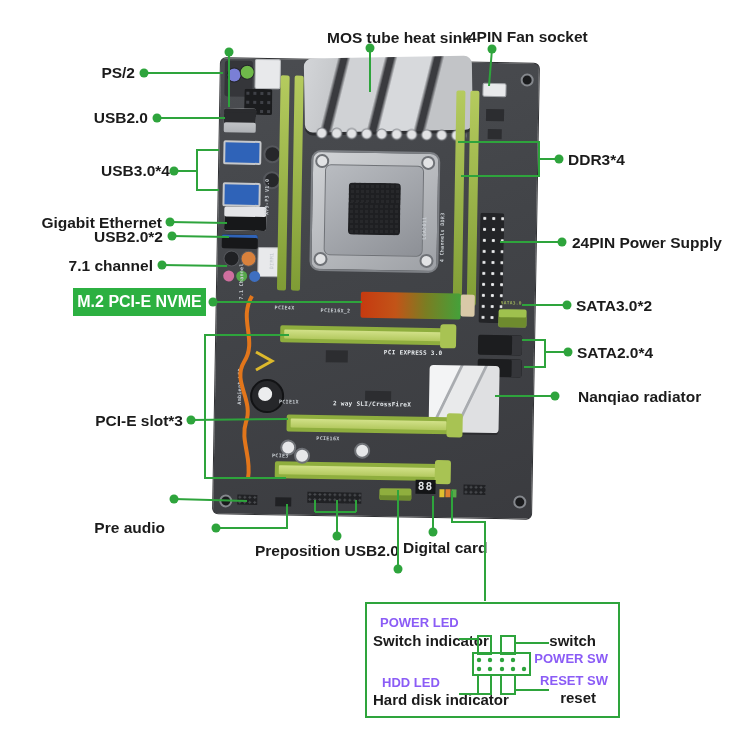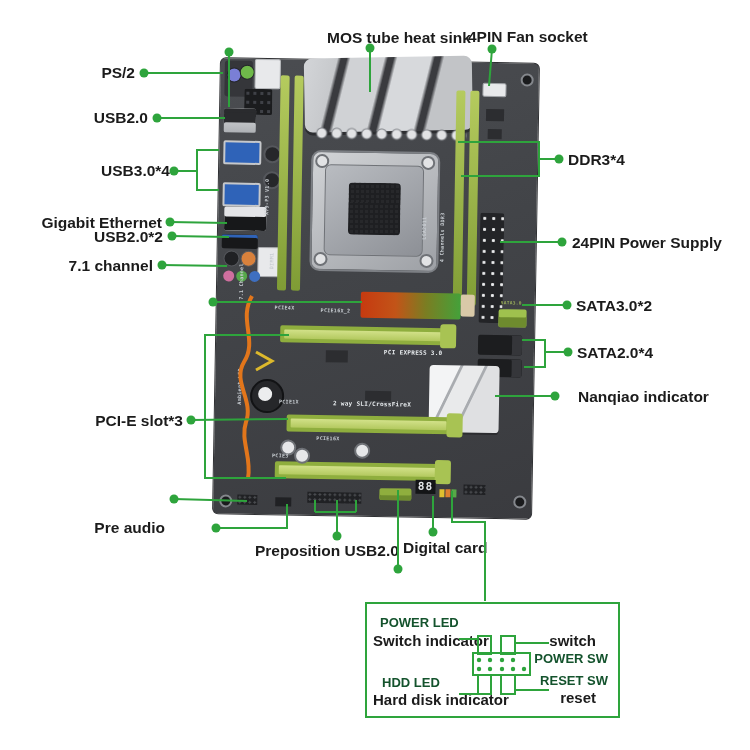--- a/index.html
+++ b/index.html
@@ -18,21 +18,21 @@
   .ram{position:absolute;width:9px;background:linear-gradient(180deg,#b5cb5e,#7f9c35);border-radius:2px;}
   .slot{position:absolute;height:17px;background:#8fae3e;border-radius:2px;}
   .slot>div{position:absolute;left:4px;right:4px;top:4px;bottom:4px;background:linear-gradient(180deg,#d2e189,#b3c95f);border-radius:1px;}
   .clip{position:absolute;width:16px;height:24px;background:#a8c353;border-radius:3px;}
   .seven{position:absolute;background:#141517;color:#e4e7ea;font:bold 11px/14px "DejaVu Sans Mono",monospace;
          text-align:center;letter-spacing:1px;border-radius:0;}
   svg.overlay{position:absolute;left:0;top:0;z-index:6;pointer-events:none;}
   .m2box{position:absolute;left:73px;top:288px;width:133px;height:28px;background:#2cb041;color:#fff;
          font:bold 16px/28px "Liberation Sans",sans-serif;text-align:center;z-index:4;}
   .legend{position:absolute;left:365px;top:602px;width:251px;height:112px;border:2px solid #2ea43c;z-index:3;background:#fff;}
-  .lg-g{position:absolute;font:bold 13px/1 "Liberation Sans",sans-serif;color:#14532d;white-space:nowrap;}
+  .lg-g{position:absolute;font:bold 13px/1 "Liberation Sans",sans-serif;color:#8b5cf6;white-space:nowrap;}
   .lg-b{position:absolute;font:bold 15px/1 "Liberation Sans",sans-serif;color:#1b1b1b;white-space:nowrap;}
 </style>
 </head>
 <body>
 
 <div class="stage">
 
   <div class="board">
 
     <div class="hole" style="left:6px;top:6px;"></div>
@@ -141,31 +141,32 @@
     <div class="silk silkv" style="left:22px;top:290px;height:56px;">Ambient LED</div>
     <div class="silk" style="left:284px;top:238px;font-size:4.5px;color:#9ab05a;">SATA3.0</div>
   </div>
 
   <div class="lbl" style="right:615px;top:64px;">PS/2</div>
   <div class="lbl" style="right:602px;top:109px;">USB2.0</div>
   <div class="lbl" style="right:580px;top:162px;">USB3.0*4</div>
   <div class="lbl" style="right:588px;top:214px;">Gigabit Ethernet</div>
   <div class="lbl" style="right:587px;top:228px;">USB2.0*2</div>
   <div class="lbl" style="right:597px;top:257px;">7.1 channel</div>
+  <div class="m2box">M.2 PCI-E NVME</div>
   <div class="lbl" style="right:567px;top:412px;">PCI-E slot*3</div>
   <div class="lbl" style="right:585px;top:491px;margin-top:28px;">Pre audio</div>
 
   <div class="lbl" style="left:327px;top:29px;">MOS tube heat sink</div>
   <div class="lbl" style="left:468px;top:28px;">4PIN Fan socket</div>
 
   <div class="lbl" style="left:568px;top:151px;">DDR3*4</div>
   <div class="lbl" style="left:572px;top:234px;">24PIN Power Supply</div>
   <div class="lbl" style="left:576px;top:297px;">SATA3.0*2</div>
   <div class="lbl" style="left:577px;top:344px;">SATA2.0*4</div>
-  <div class="lbl" style="left:578px;top:388px;">Nanqiao indicator</div>
+  <div class="lbl" style="left:578px;top:388px;">Nanqiao radiator</div>
 
   <div class="lbl" style="left:255px;top:542px;">Preposition USB2.0</div>
   <div class="lbl" style="left:403px;top:539px;">Digital card</div>
 
   <div class="legend">
     <div class="lg-g" style="left:13px;top:12px;">POWER LED</div>
     <div class="lg-b" style="left:6px;top:29px;">Switch indicator</div>
     <div class="lg-g" style="right:10px;top:12px;margin-top:36px;">POWER SW</div>
     <div class="lg-b" style="right:22px;top:29px;">switch</div>
     <div class="lg-g" style="left:15px;top:72px;">HDD  LED</div>

